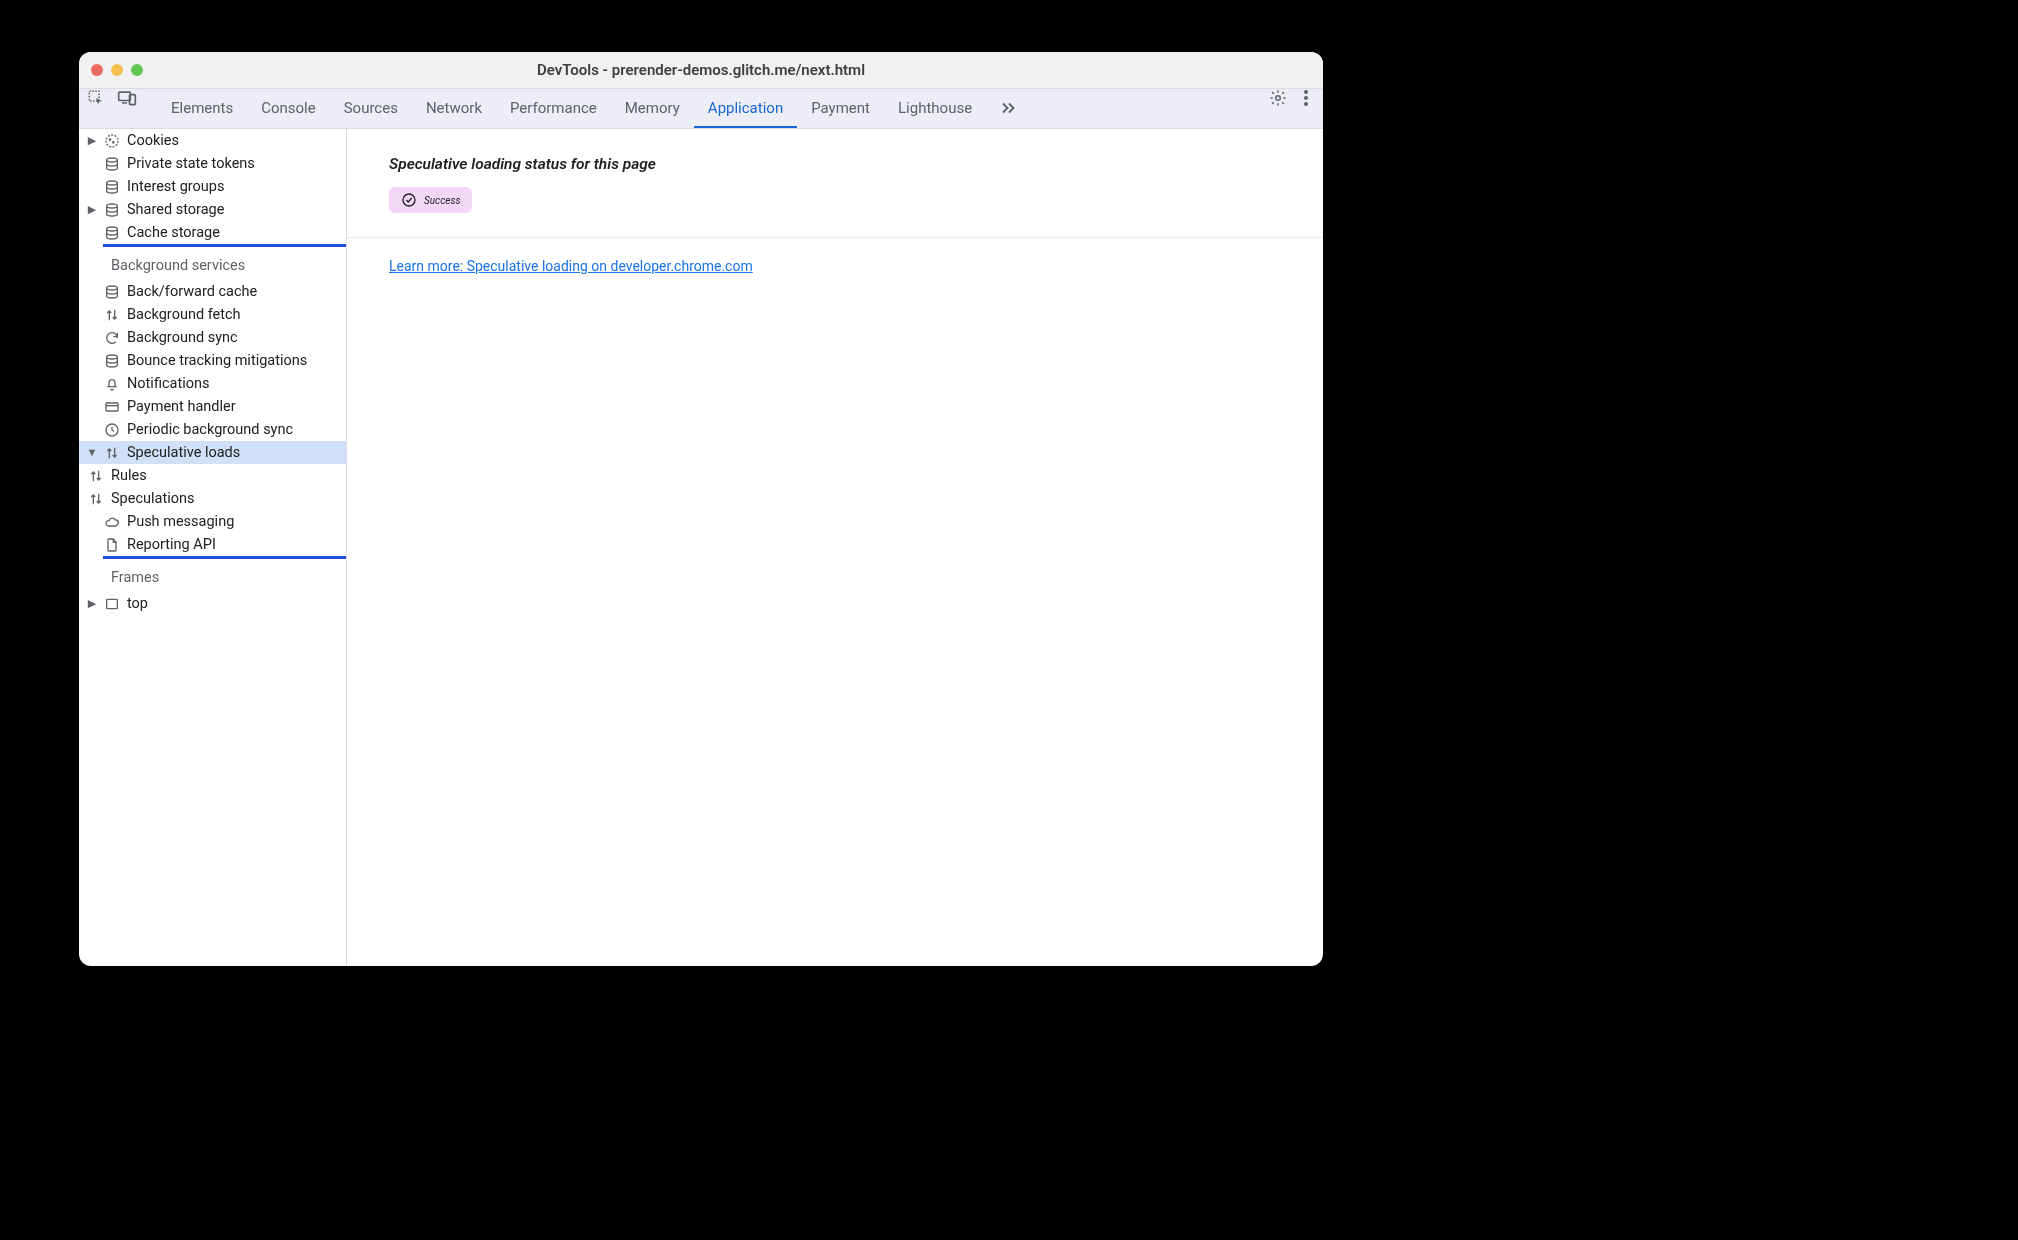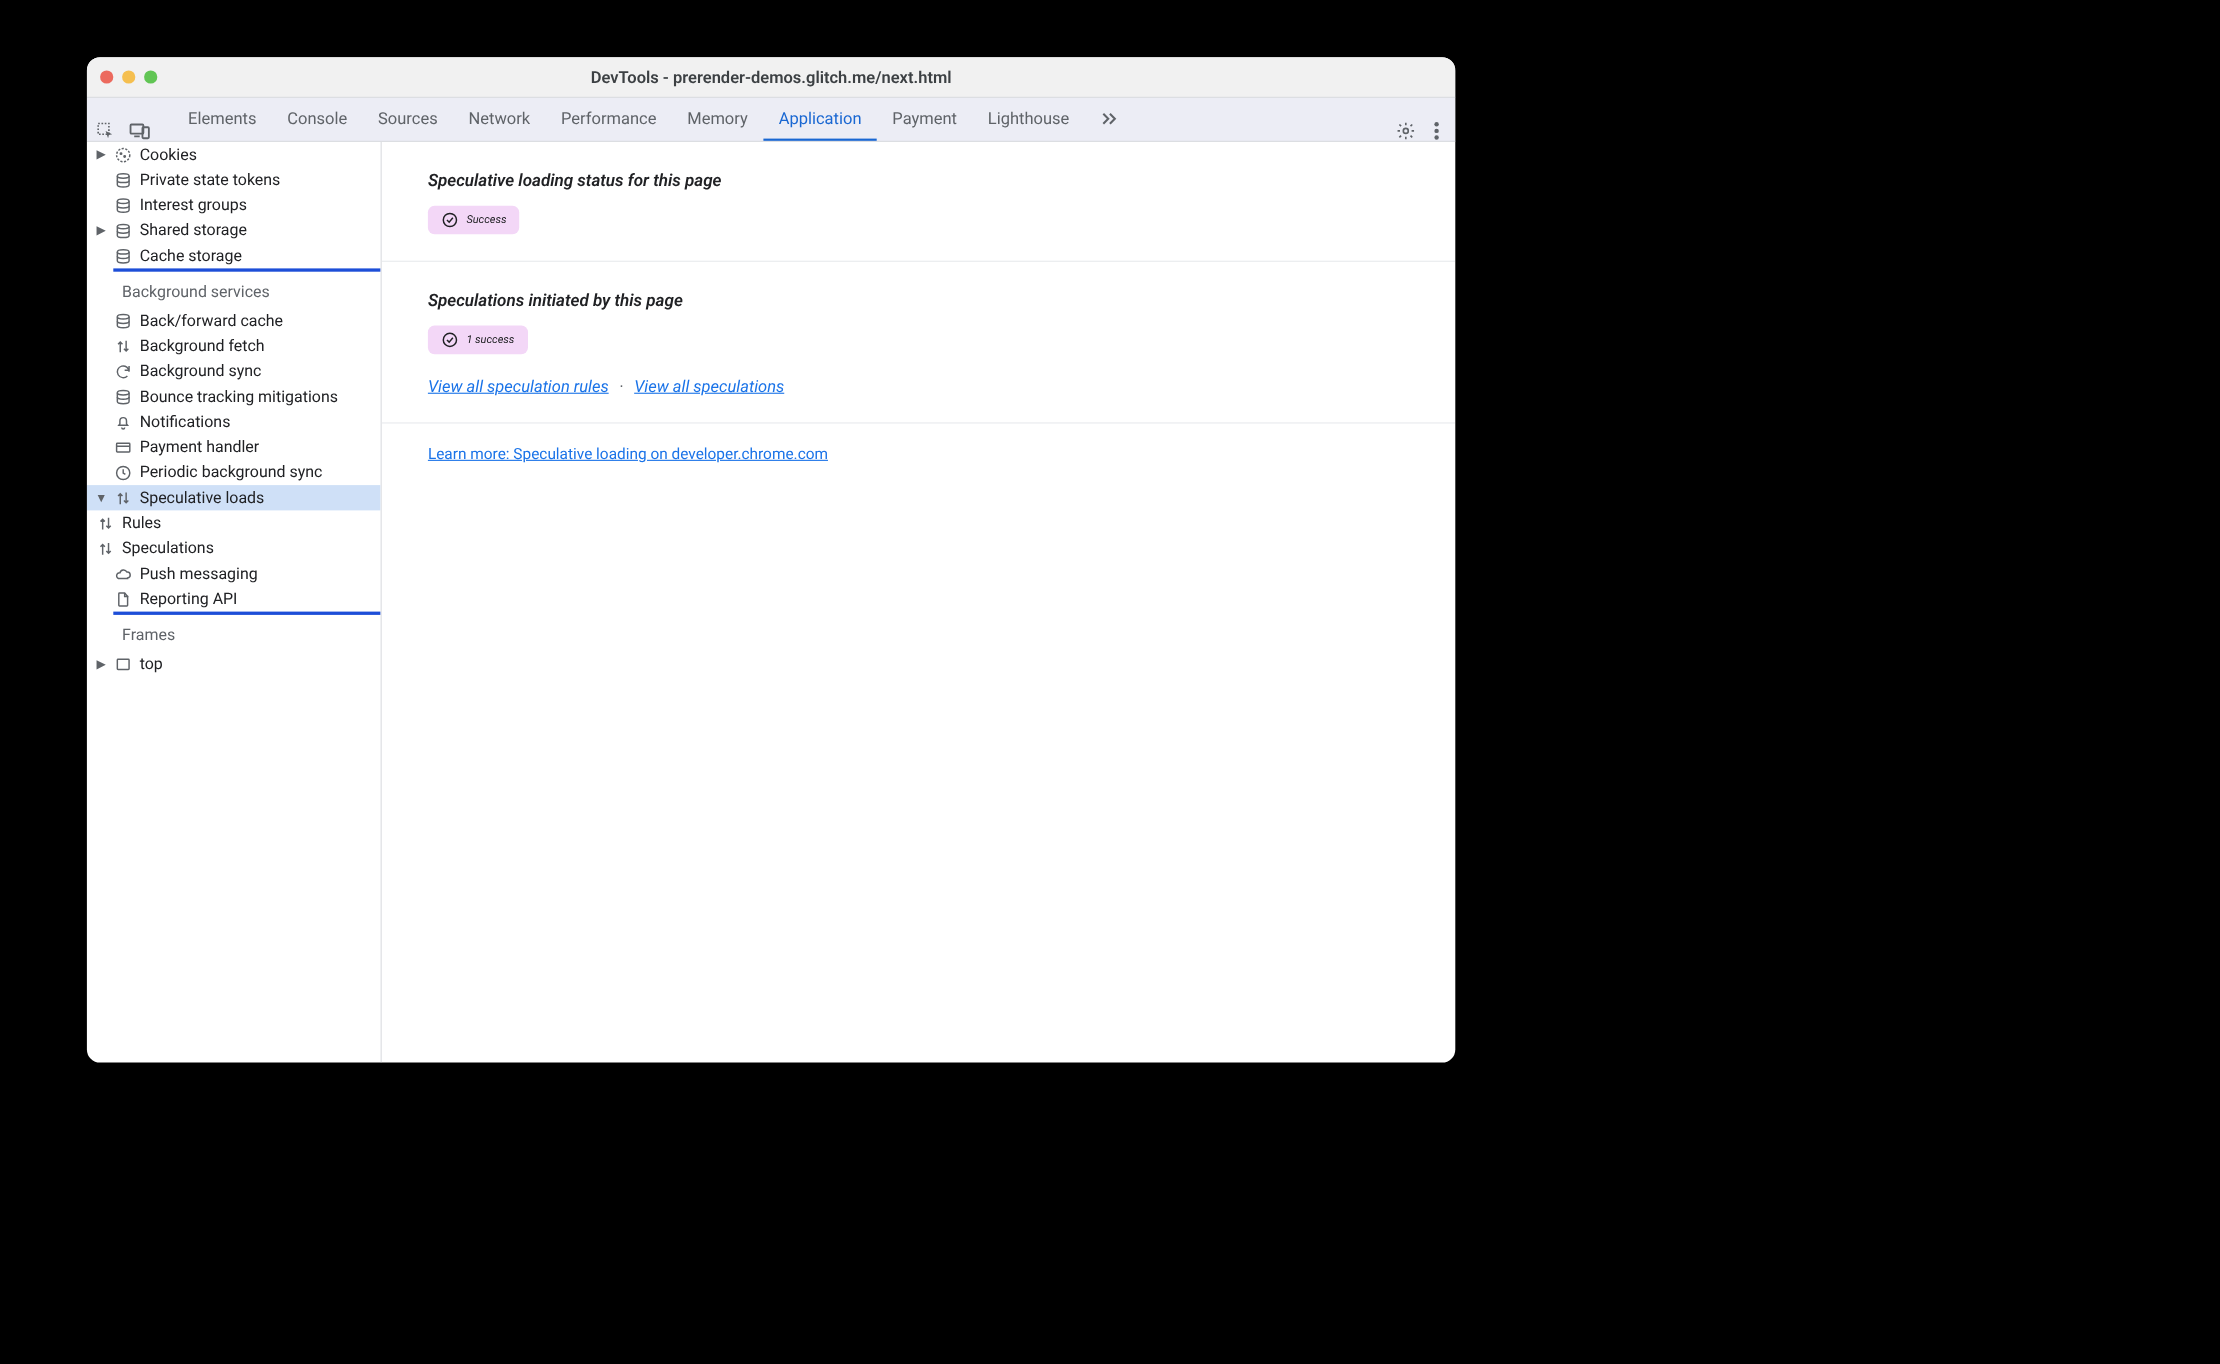--- a/index.html
+++ b/index.html
@@ -46,21 +46,21 @@
   font-weight: 600;
   font-size: 15px;
   color: #3c4043;
 }
 
 .toolbar {
   height: 40px;
   background: #ecedf5;
   border-bottom: 1px solid #dadce0;
   display: flex;
-  align-items: flex-end;
+  align-items: flex-start;
   padding: 0 8px;
 }
 .toolbar-icons { display: flex; gap: 12px; margin-right: 20px; }
 .tab-strip { display: flex; align-items: stretch; height: 100%; }
 .tab {
   padding: 0 14px;
   display: flex;
   align-items: center;
   font-size: 15px;
   color: #5f6368;
@@ -407,37 +407,20 @@
           <span>
               <svg width="16" height="16" viewBox="0 0 24 24" fill="none" stroke="#202124" stroke-width="2">
                 <circle cx="12" cy="12" r="9"></circle>
                 <path d="M8 12l3 3 5-6"></path>
               </svg>
             </span>
           <span>Success</span>
         </div>
       </div>
 
-      <div class="panel-section divider">
-        <h2>Speculations initiated by this page</h2>
-        <div class="badge">
-          <span>
-              <svg width="16" height="16" viewBox="0 0 24 24" fill="none" stroke="#202124" stroke-width="2">
-                <circle cx="12" cy="12" r="9"></circle>
-                <path d="M8 12l3 3 5-6"></path>
-              </svg>
-            </span>
-          <span>1 success</span>
-        </div>
-        <div class="links-row">
-          <span class="link">View all speculation rules</span>
-          <span class="dot-sep">·</span>
-          <span class="link">View all speculations</span>
-        </div>
-      </div>
 
       <div class="learn-section">
         <span class="link">Learn more: Speculative loading on developer.chrome.com</span>
       </div>
     </div>
 
   </div>
 </div>
 
 </body></html>

